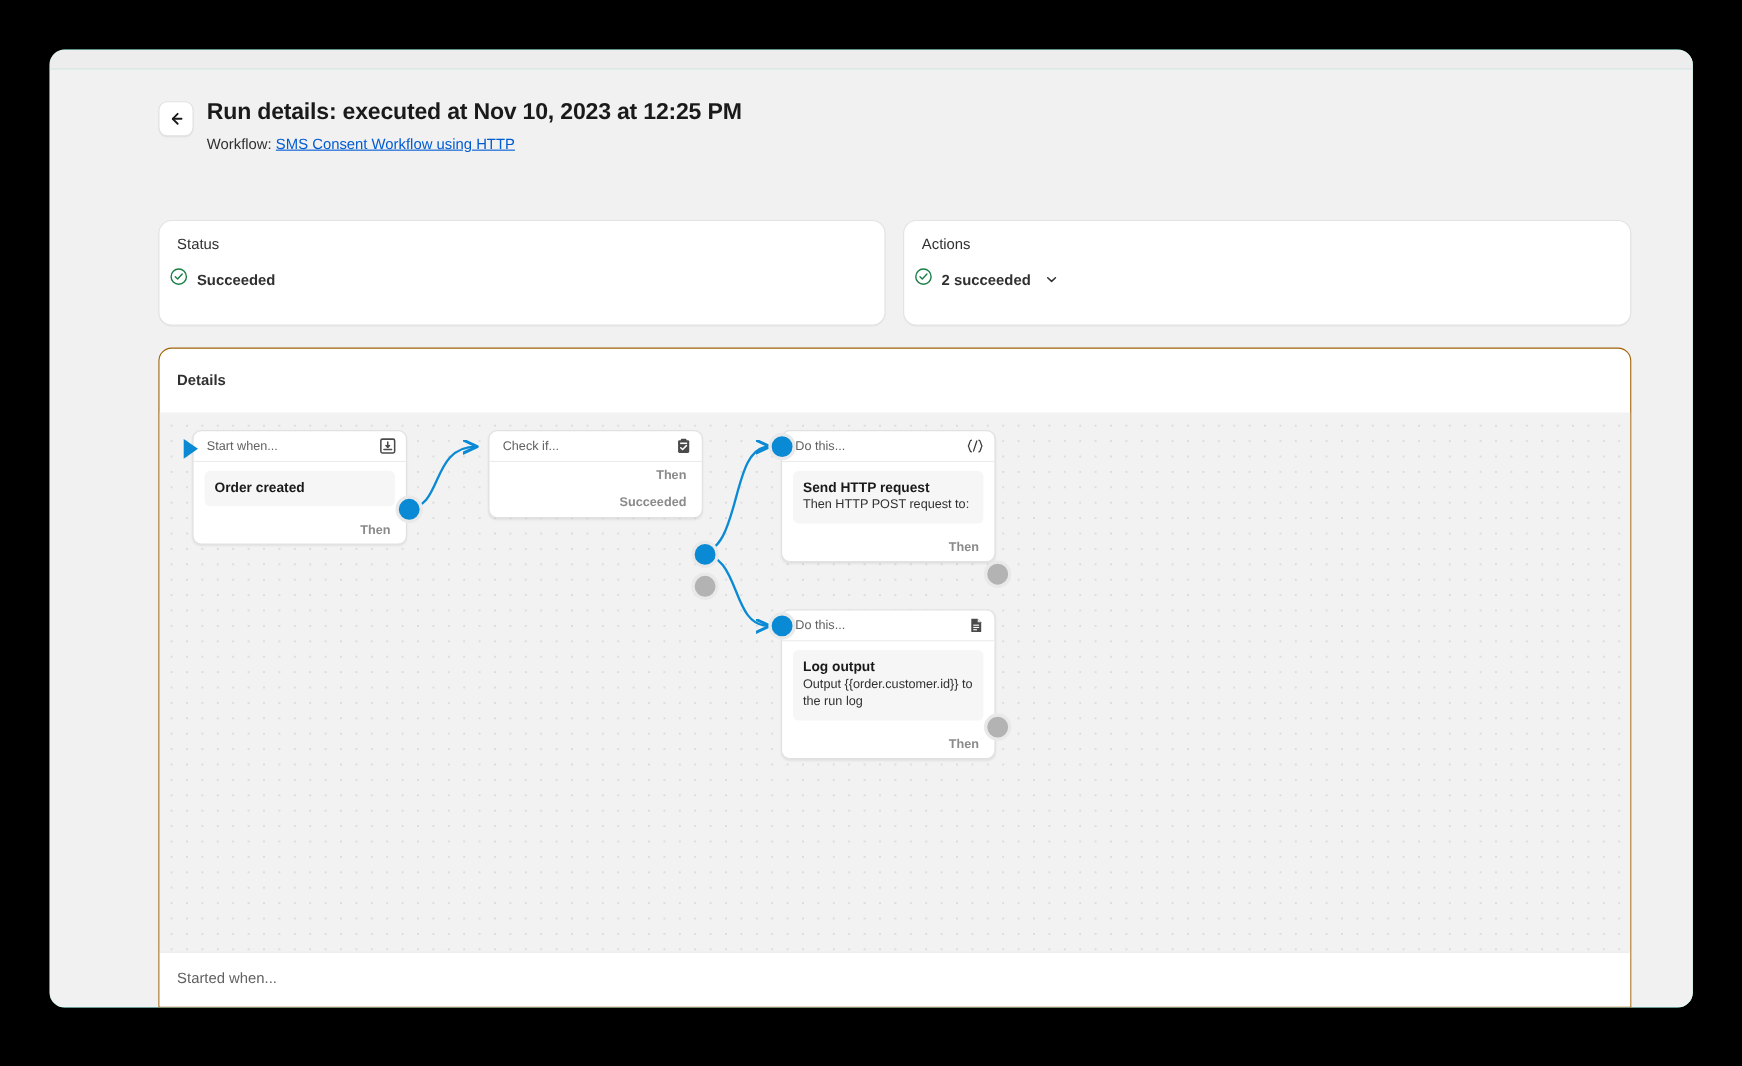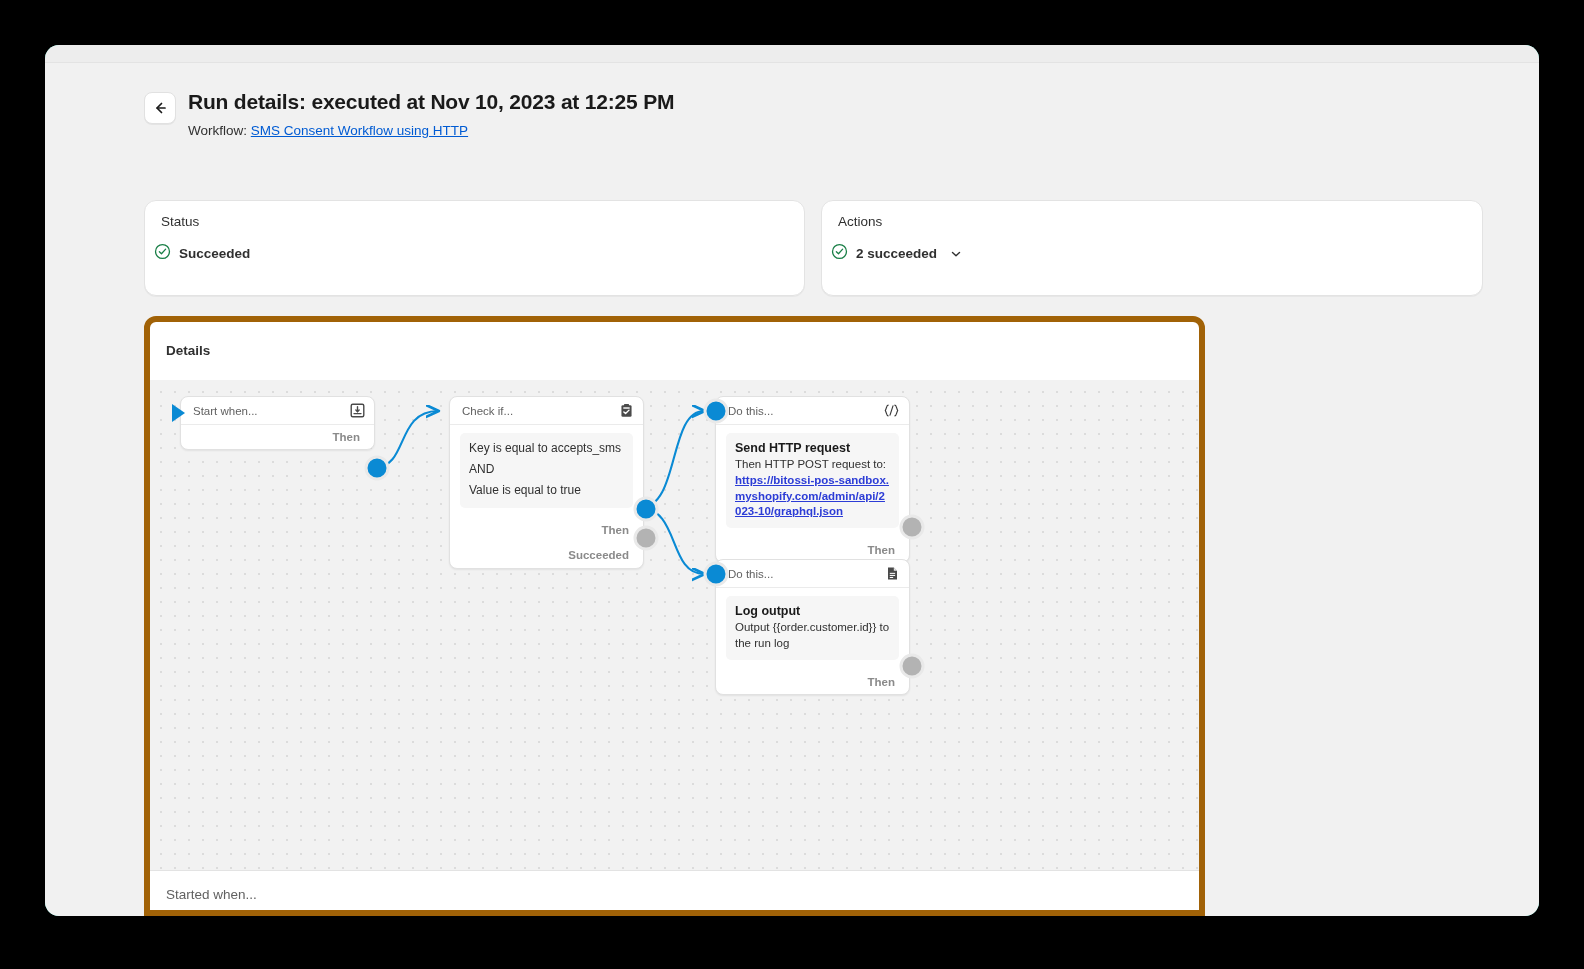--- a/index.html
+++ b/index.html
@@ -127,24 +127,24 @@
     align-items: center;
     margin-left: 4px;
     cursor: pointer;
   }
 
   
   #details-card {
     position: absolute;
     left: 99px;
     top: 253px;
-    width: 1061px;
+    width: 1339px;
     height: 600px;
     background: #ffffff;
-    border: 6px solid #a16207;
+    border: 1px solid #a16207;
     border-radius: 12px 12px 0 0;
     overflow: hidden;
   }
   #details-heading {
     position: absolute;
     left: 16px;
     top: 21px;
     font-size: 13.5px;
     font-weight: bold;
     color: #303030;
@@ -369,45 +369,43 @@
             <span class="node-header-label">Start when...</span>
             <span class="node-icon">
               <svg width="15" height="15" viewBox="0 0 16 16">
                 <rect x="1.3" y="1.3" width="13.4" height="13.4" rx="1.6" fill="none" stroke="#4a4a4a" stroke-width="1.5"></rect>
                 <path d="M8 4 L8 9.2" stroke="#4a4a4a" stroke-width="1.5" stroke-linecap="round"></path>
                 <path d="M5.8 7.1 L8 9.4 L10.2 7.1" fill="#4a4a4a" stroke="#4a4a4a" stroke-width="1.3" stroke-linejoin="round"></path>
                 <path d="M4.3 11.3 L11.7 11.3" stroke="#4a4a4a" stroke-width="1.5" stroke-linecap="round"></path>
               </svg>
             </span>
           </div>
+          <div class="node-body">
+            <div class="node-inner">
+              <div class="node-title">Order created</div>
+            </div>
+          </div>
           <div class="port-row">
             <span class="port-label">Then</span>
           </div>
           <div class="port-dot" style="left:196px; top:71px;"></div>
         </div>
 
         <div class="flow-node" style="left:299px; top:16px; width:195px;">
           <div class="node-header">
             <span class="node-header-label">Check if...</span>
             <span class="node-icon">
               <svg width="15" height="15" viewBox="0 0 16 16">
                 <rect x="2.6" y="2.3" width="10.8" height="12.4" rx="1.4" fill="#4a4a4a"></rect>
                 <rect x="5.3" y="1" width="5.4" height="2.6" rx="0.8" fill="#4a4a4a"></rect>
                 <rect x="4.6" y="4.6" width="6.8" height="1.5" fill="#ffffff"></rect>
                 <path d="M5.2 9.6 L7 11.3 L10.7 7.6" fill="none" stroke="#ffffff" stroke-width="1.5" stroke-linecap="round" stroke-linejoin="round"></path>
               </svg>
             </span>
           </div>
-          <div class="node-body">
-            <div class="node-inner" style="padding:5px 9px 6px 9px;">
-              <div class="cond-line">Key is equal to accepts_sms</div>
-              <div class="cond-line">AND</div>
-              <div class="cond-line">Value is equal to true</div>
-            </div>
-          </div>
           <div class="port-row">
             <span class="port-label">Then</span>
           </div>
           <div class="port-row" style="height:26px;">
             <span class="port-label">Succeeded</span>
           </div>
           <div class="port-dot" style="left:196px; top:112px;"></div>
           <div class="port-dot inactive" style="left:196px; top:141px;"></div>
         </div>
 
@@ -421,21 +419,20 @@
                 <path d="M10.6 3.1 L7.4 12.9" fill="none" stroke="#3a3a3a" stroke-width="1.25" stroke-linecap="round"></path>
               </svg>
             </span>
           </div>
           <div class="node-body">
             <div class="node-inner">
               <div class="node-title">Send HTTP request</div>
               <div class="node-sub">
                 <span>Then HTTP </span><b>POST</b><span> request to:</span>
               </div>
-              <span class="node-link">https://bitossi-pos-sandbox.myshopify.com/admin/api/2023-10/graphql.json</span>
             </div>
           </div>
           <div class="port-row">
             <span class="port-label">Then</span>
           </div>
           <div class="port-dot" style="left:0px; top:14px;"></div>
           <div class="port-dot inactive" style="left:196px; top:130px;"></div>
         </div>
 
         <div class="flow-node" style="left:565px; top:179px; width:195px;">

